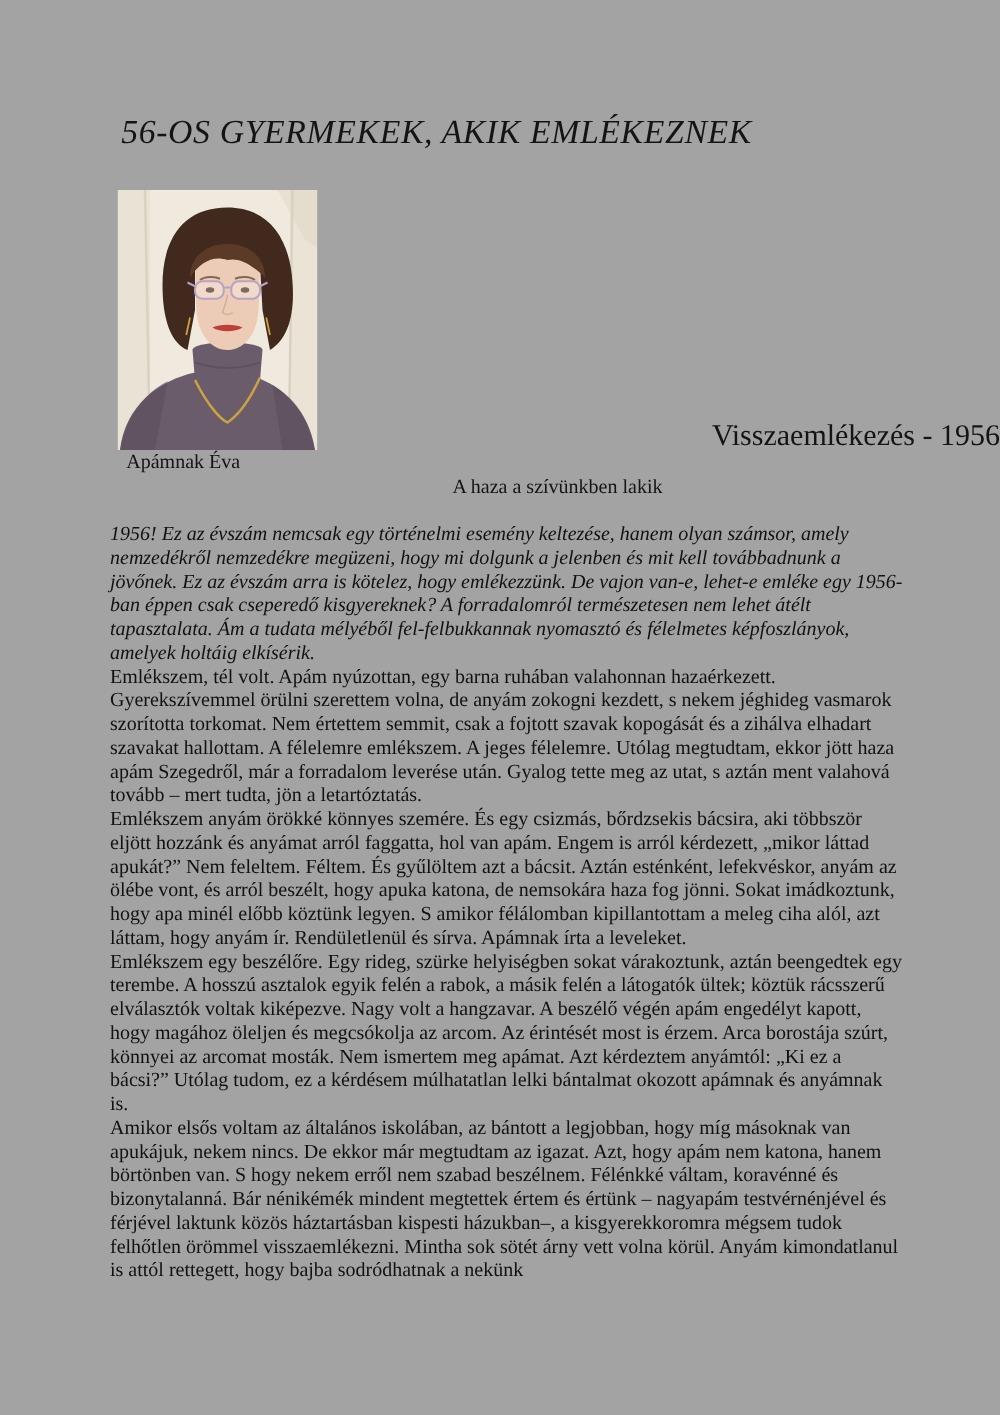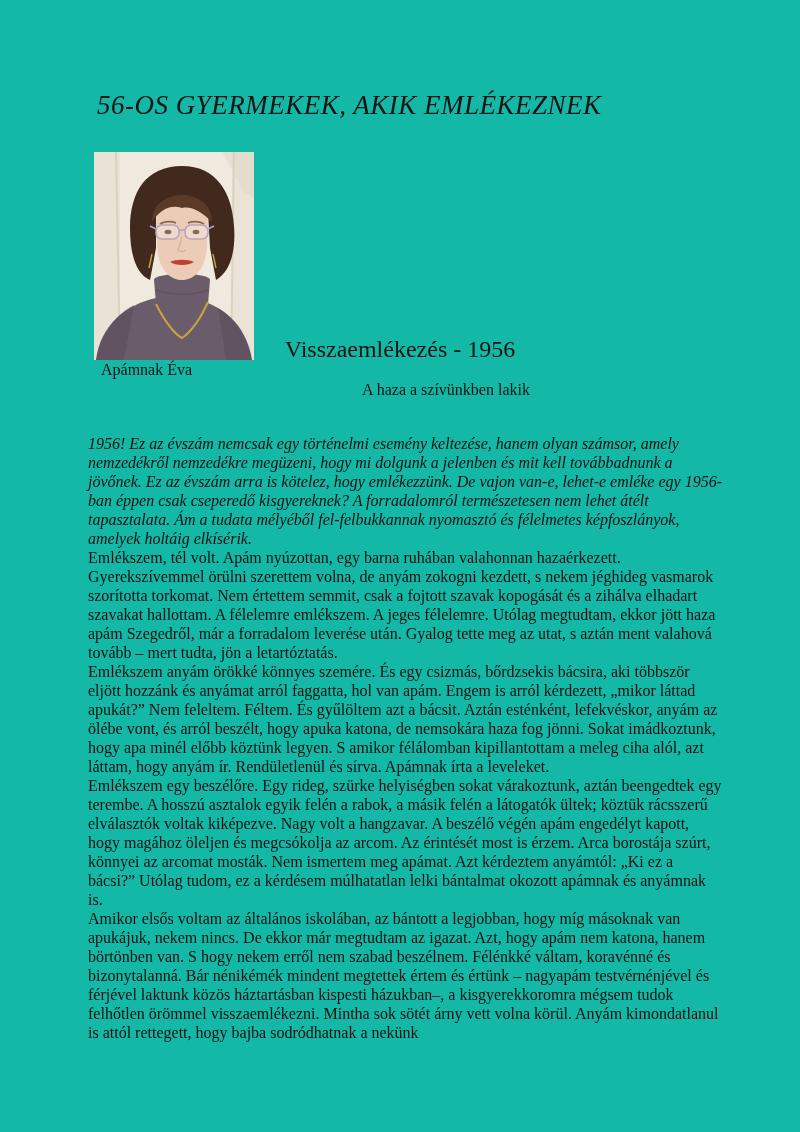--- a/index.html
+++ b/index.html
@@ -5,21 +5,21 @@
   html, body {
     margin: 0;
     padding: 0;
     background: #7d7d7d;
   }
   .page {
     position: relative;
     width: 800px;
     height: 1132px;
     margin: 0 auto;
-    background: #14b8a6;
+    background: #a3a3a3;
     overflow: hidden;
     font-family: "Liberation Serif", serif;
     color: #111111;
   }
   .doc-title {
     position: absolute;
     left: 97px;
     top: 90px;
     margin: 0;
     font-family: "Liberation Serif", serif;
@@ -46,21 +46,21 @@
     margin: 0;
     font-size: 16px;
     color: #141414;
   }
   .memoir-heading {
     position: absolute;
     left: 0;
     top: 336px;
     width: 100%;
     margin: 0;
-    text-align: center;
+    text-align: right;
     font-size: 24px;
     font-weight: normal;
     color: #141414;
   }
   .memoir-subheading {
     position: absolute;
     left: 0;
     top: 381px;
     width: 100%;
     margin: 0;
@@ -71,21 +71,20 @@
     padding-left: 46px;
   }
   .body-text {
     position: absolute;
     left: 88px;
     top: 418px;
     width: 636px;
     font-size: 16px;
     line-height: 19px;
     text-align: left;
-    margin-top: 16px;
   }
   .para {
     margin: 0;
     padding: 0;
   }
   .para-italic {
     font-style: italic;
   }
 </style>
 </head>

